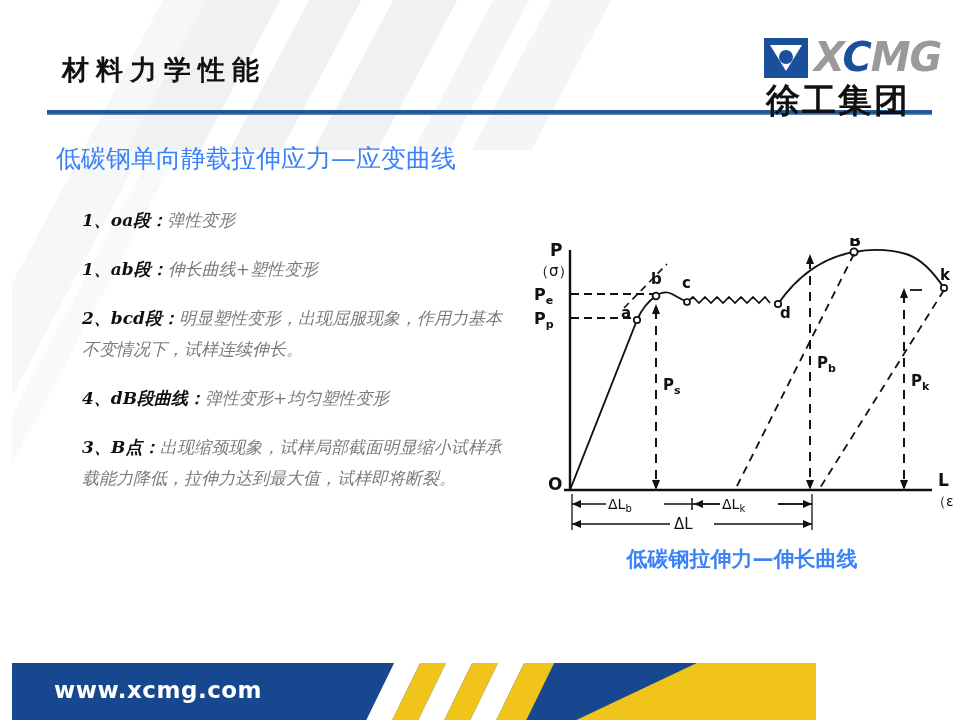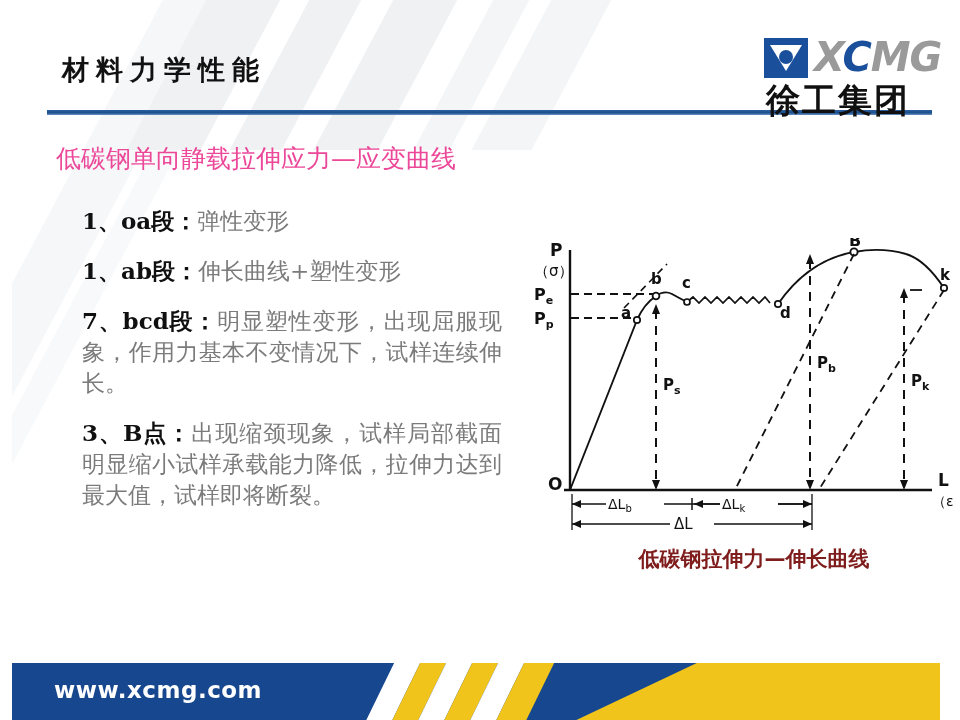--- a/index.html
+++ b/index.html
@@ -113,36 +113,37 @@
     white-space: nowrap;
   }
 
   
   #subtitle {
     position: absolute;
     left: 44px;
     top: 142px;
     font-family: "DejaVu Sans", sans-serif;
     font-size: 25px;
-    color: #ec4899;
+    color: #3b82f6;
     white-space: nowrap;
   }
 
   
   #body-list {
     position: absolute;
     left: 70px;
     top: 205px;
     width: 420px;
   }
   .bullet {
     margin-bottom: 18px;
-    font-size: 23px;
+    font-size: 17px;
     line-height: 31px;
     text-align: justify;
+    font-style: italic;
   }
   .bullet .lab {
     font-family: "DejaVu Serif", serif;
     font-weight: bold;
     color: #101010;
   }
   .bullet .txt {
     font-family: "DejaVu Serif", serif;
     color: #7b7b7b;
   }
@@ -151,36 +152,36 @@
   #chart {
     position: absolute;
     left: 512px;
     top: 238px;
     width: 440px;
     height: 300px;
   }
   #chart svg { display:block; }
   #chart-caption {
     position: absolute;
-    left: 572px;
+    left: 560px;
     top: 545px;
     width: 340px;
     text-align: center;
     font-family: "DejaVu Sans", sans-serif;
     font-weight: bold;
     font-size: 21px;
-    color: #7f1d1d;
+    color: #3b82f6;
   }
 
   
   #footer {
     position: absolute;
     left: 0;
     top: 663px;
-    width: 928px;
+    width: 804px;
     height: 57px;
     overflow: hidden;
     background: #ffffff;
   }
   #footer-blue {
     position: absolute;
     left: 0; top: 0;
     width: 720px; height: 57px;
     background: #17478f;
   }
@@ -238,21 +239,24 @@
   <div id="subtitle">低碳钢单向静载拉伸应力—应变曲线</div>
 
   <div id="body-list">
     <div class="bullet">
       <span class="lab">1、oa段：</span><span class="txt">弹性变形</span>
     </div>
     <div class="bullet">
       <span class="lab">1、ab段：</span><span class="txt">伸长曲线+塑性变形</span>
     </div>
     <div class="bullet">
-      <span class="lab">7、bcd段：</span><span class="txt">明显塑性变形，出现屈服现象，作用力基本不变情况下，试样连续伸长。</span>
+      <span class="lab">2、bcd段：</span><span class="txt">明显塑性变形，出现屈服现象，作用力基本不变情况下，试样连续伸长。</span>
+    </div>
+    <div class="bullet">
+      <span class="lab">4、dB段曲线：</span><span class="txt">弹性变形+均匀塑性变形</span>
     </div>
     <div class="bullet">
       <span class="lab">3、B点：</span><span class="txt">出现缩颈现象，试样局部截面明显缩小试样承载能力降低，拉伸力达到最大值，试样即将断裂。</span>
     </div>
   </div>
 
   <div id="chart">
     <svg width="440" height="300" viewBox="0 0 440 300">
       <defs></defs>
 

